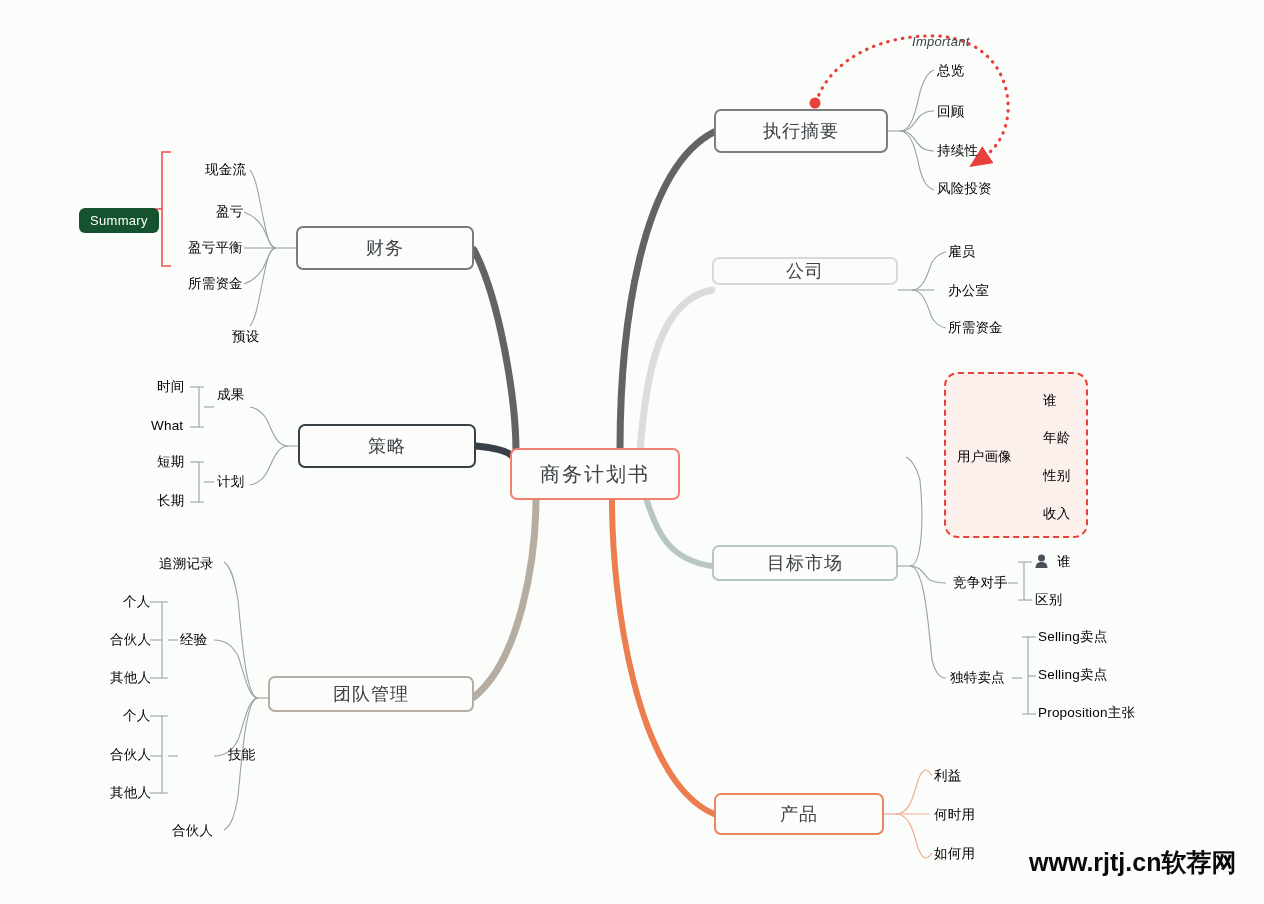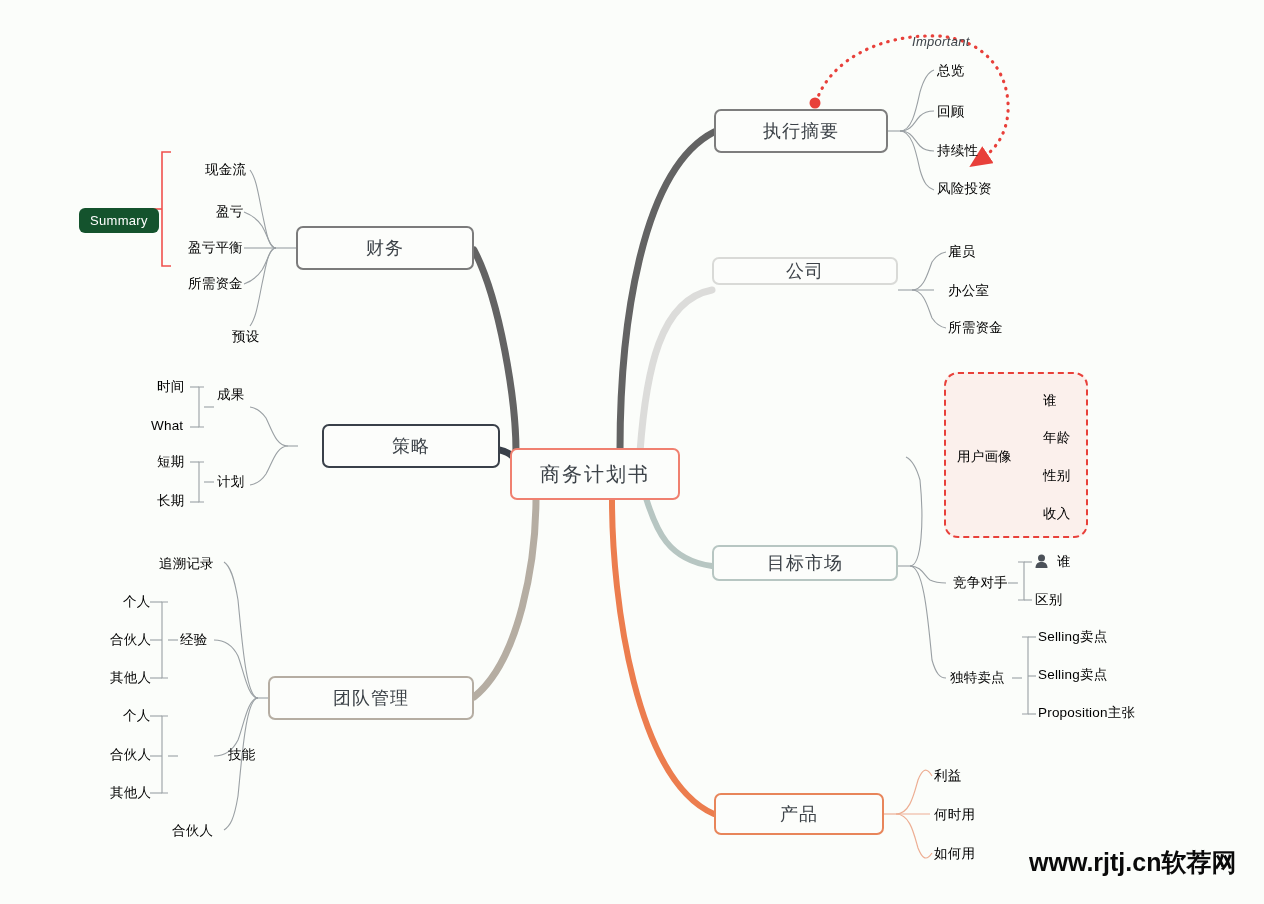--- a/index.html
+++ b/index.html
@@ -33,21 +33,21 @@
     letter-spacing:1px;
     border:2px solid #4d7c0f;
   }
   .node.root{
     border:2px solid #f08070;
     font-size:20px;
     letter-spacing:2px;
     color:#3c4248;
   }
   .node.b-finance{border-color:#7b7b7b;}
-  .node.b-strategy{border-color:#394049;border-width:2.5px;margin-left:24px;}
+  .node.b-strategy{border-color:#394049;border-width:2.5px;}
   .node.b-team{border-color:#b5ada2;}
   .node.b-exec{border-color:#7d7d7d;border-width:2.5px;}
   .node.b-company{border-color:#d9dad7;}
   .node.b-market{border-color:#b7c6c2;}
   .node.b-product{border-color:#e8855a;}
 
   .summary-tag{
     position:absolute;
     background:#14532d;
     color:#fff;
@@ -216,21 +216,21 @@
 </svg>
 
 <div class="highlight-box" style="left:944px;top:372px;width:144px;height:166px;"></div>
 
 <div class="node root" style="left:510px;top:448px;width:170px;height:52px;">商务计划书</div>
 
 <div class="node b-finance" style="left:296px;top:226px;width:178px;height:44px;">财务</div>
 
 <div class="node b-strategy" style="left:298px;top:424px;width:178px;height:44px;">策略</div>
 
-<div class="node b-team" style="left:268px;top:676px;width:206px;height:44px;font-family:Liberation Mono, monospace;">团队管理</div>
+<div class="node b-team" style="left:268px;top:676px;width:206px;height:36px;font-family:Liberation Mono, monospace;">团队管理</div>
 
 <div class="node b-exec" style="left:714px;top:109px;width:174px;height:44px;">执行摘要</div>
 
 <div class="node b-company" style="left:712px;top:257px;width:186px;height:28px;">公司</div>
 
 <div class="node b-market" style="left:712px;top:545px;width:186px;height:36px;">目标市场</div>
 
 <div class="node b-product" style="left:714px;top:793px;width:170px;height:42px;">产品</div>
 
 <div class="lbl sub" style="left:205px;top:163px;">现金流</div>

